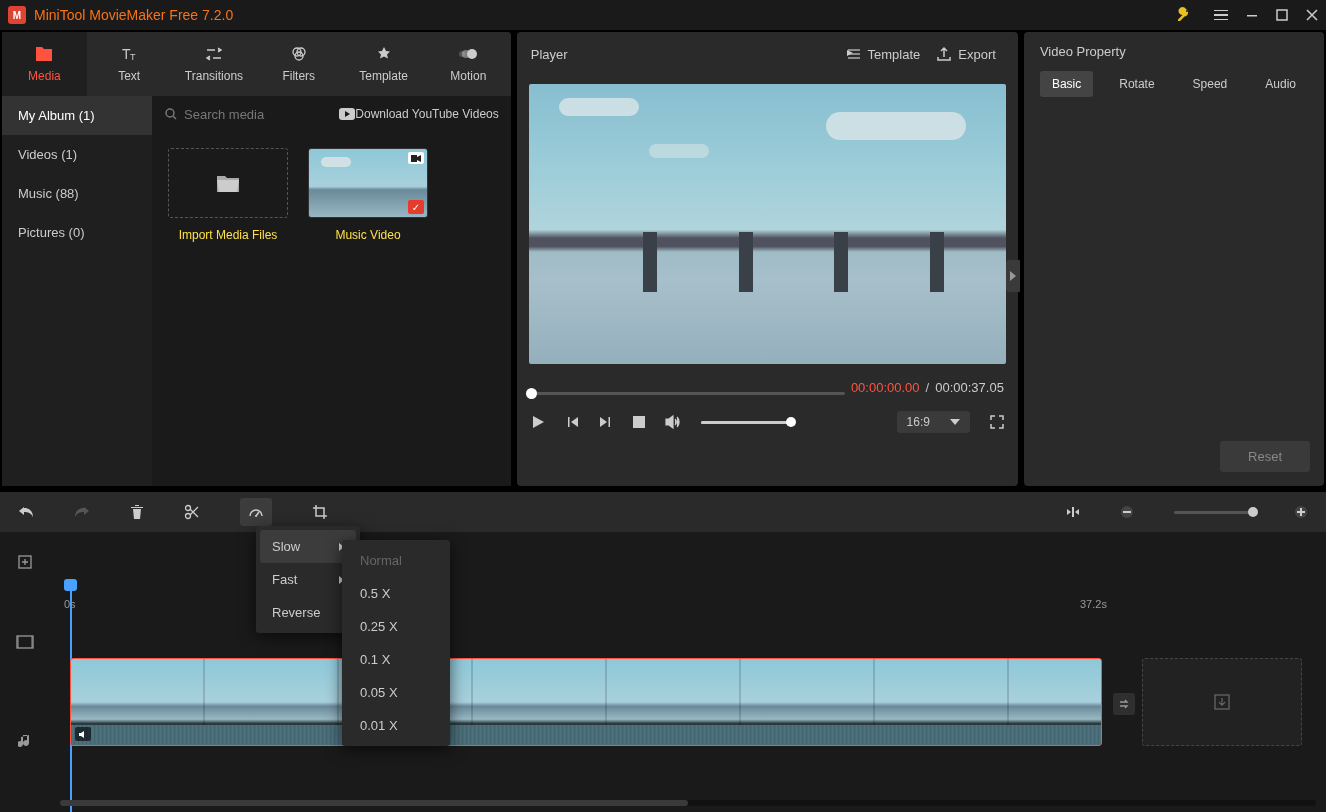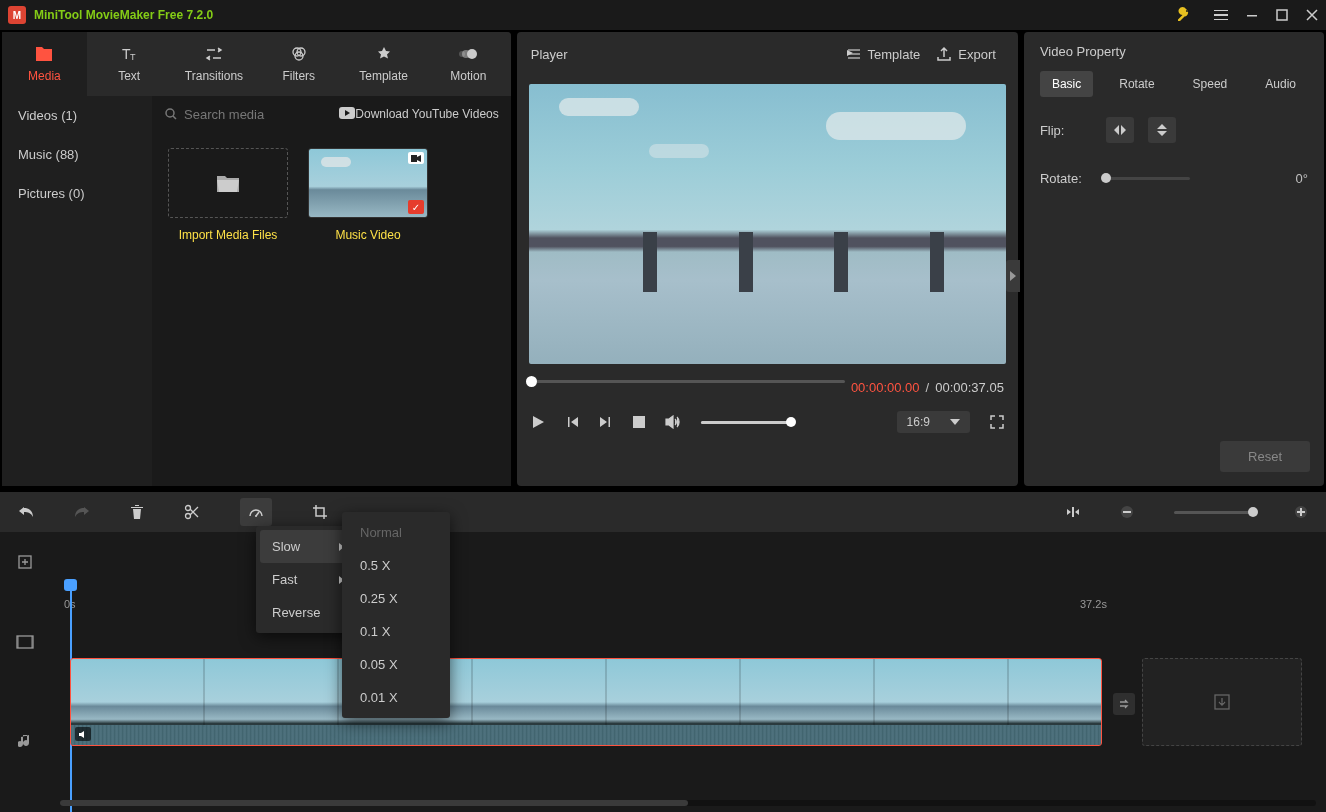--- a/index.html
+++ b/index.html
@@ -1,21 +1,21 @@
 <!DOCTYPE html>
 <html><head>
   <meta charset="utf-8">
   <style>
     * { margin: 0; padding: 0; box-sizing: border-box; font-family: -apple-system, BlinkMacSystemFont, "Segoe UI", Arial, sans-serif; }
     body { background: #000; color: #c0c0c0; font-size: 13px; width: 1326px; height: 812px; overflow: hidden; position: relative; }
     
     
     .titlebar { height: 30px; background: #1a1a1a; display: flex; align-items: center; padding: 0 8px; }
     .titlebar .app-icon { width: 18px; height: 18px; background: #d43; border-radius: 3px; margin-right: 8px; display: flex; align-items: center; justify-content: center; color: #fff; font-size: 10px; font-weight: bold; }
-    .titlebar .title { color: #84cc16; font-weight: 700; font-size: 12px; flex: 1; }
+    .titlebar .title { color: #f97316; font-weight: 400; font-size: 14px; flex: 1; }
     .titlebar .win-controls { display: flex; gap: 18px; align-items: center; }
     .titlebar .key-icon { color: #e8c020; font-size: 14px; margin-right: 4px; }
     .titlebar .win-btn { color: #ccc; font-size: 14px; cursor: pointer; }
     .hamburger { display: flex; flex-direction: column; gap: 3px; }
     .hamburger span { width: 14px; height: 1.5px; background: #ccc; }
     
     
     .main-area { display: flex; height: 454px; gap: 6px; padding: 0 2px; margin-top: 2px; }
     .left-panel { width: 530px; background: #1f1f1f; border-radius: 4px; display: flex; flex-direction: column; }
     .center-panel { width: 522px; background: #2a2a2a; border-radius: 4px; display: flex; flex-direction: column; position: relative; }
@@ -30,39 +30,39 @@
     
     .side-content { display: flex; flex: 1; }
     .side-nav { width: 150px; background: #1f1f1f; }
     .side-nav-item { padding: 12px 16px; cursor: pointer; color: #ccc; font-size: 13px; }
     .side-nav-item.active { background: #333; color: #fff; }
     
     
     .media-area { flex: 1; background: #1a1a1a; display: flex; flex-direction: column; }
     .media-toolbar { display: flex; align-items: center; padding: 0 12px; gap: 8px; height: 36px; }
     .search-box { flex: 1; display: flex; align-items: center; gap: 6px; color: #777; }
-    .download-link { color: #ccc; font-size: 12px; display: flex; align-items: flex-start; gap: 0; }
+    .download-link { color: #ccc; font-size: 12px; display: flex; align-items: center; gap: 0; }
     .media-grid { display: flex; gap: 20px; padding: 16px; }
     .media-item { width: 120px; display: flex; flex-direction: column; align-items: center; gap: 10px; }
     .media-thumb { width: 120px; height: 70px; border-radius: 3px; position: relative; }
     .import-thumb { border: 1px dashed #555; display: flex; align-items: center; justify-content: center; font-size: 22px; color: #888; }
     .video-thumb { background: linear-gradient(#8ec8d8 0%, #a8d0dc 55%, #6a8a9a 60%, #98b8c4 100%); border: 1px solid #333; }
     .video-thumb .cloud { position: absolute; top: 8px; left: 12px; width: 30px; height: 10px; background: #e8e8e8; border-radius: 10px; opacity: 0.7; }
     .video-thumb .vid-ind { position: absolute; top: 3px; right: 3px; width: 16px; height: 12px; background: #fff; border-radius: 2px; display:flex; align-items:center; justify-content:center; color:#000; font-size:8px; }
     .video-thumb .check { position: absolute; bottom: 3px; right: 3px; width: 16px; height: 14px; background: #e63c2c; border-radius: 2px; display: flex; align-items: center; justify-content: center; color: #fff; font-size: 10px; }
     .media-label { color: #fde047; font-size: 12px; text-align: center; }
     
     
     .player-header { display: flex; align-items: center; padding: 10px 14px; color: #ccc; height: 44px; }
     .player-header .label { flex: 1; }
     .player-header .btn { display: flex; align-items: center; gap: 6px; color: #ccc; padding: 4px 8px; cursor: pointer; font-size: 13px; }
     .preview { margin: 8px 12px; height: 280px; background: linear-gradient(#87bed0 0%, #9ccdd8 30%, #b0d4dc 52%, #50525f 55%, #50525f 58%, #9fbcc5 60%, #a7bfcb 70%, #94b0bc 100%); position: relative; border-radius: 2px; }
     .preview .sky-cloud { position: absolute; background: #dfe8ea; border-radius: 40px; opacity: 0.75; }
     .preview .pillar { position: absolute; top: 53%; width: 14px; height: 60px; background: #3a4048; }
-    .timecode { display: flex; align-items: flex-start; padding: 8px 14px; gap: 6px; }
+    .timecode { display: flex; align-items: flex-end; padding: 8px 14px; gap: 6px; }
     .scrubber { flex: 1; height: 3px; background: #555; position: relative; border-radius: 2px; }
     .scrubber .handle { position: absolute; left: -5px; top: -4px; width: 11px; height: 11px; background: #fff; border-radius: 50%; }
     .current-time { color: #ff5340; font-size: 13px; }
     .total-time { color: #ccc; font-size: 13px; }
     .player-controls { display: flex; align-items: center; padding: 8px 14px; gap: 20px; }
     .player-controls .pc-btn { color: #ccc; font-size: 14px; cursor: pointer; }
     .vol-slider { width: 90px; height: 3px; background: #888; border-radius: 2px; position: relative; }
     .vol-slider .fill { width: 100%; height: 100%; background: #ccc; border-radius: 2px; }
     .vol-slider .handle { position: absolute; right: -5px; top: -4px; width: 10px; height: 10px; background: #fff; border-radius: 50%; }
     .aspect-select { margin-left: auto; background: #3a3a3a; padding: 4px 10px; border-radius: 3px; display: flex; align-items: center; gap: 20px; color: #ccc; font-size: 12px; }
@@ -106,21 +106,21 @@
     .swap-icon { position: absolute; left: -30px; top: 34px; width: 22px; height: 22px; background: #2f2f2f; border-radius: 3px; display:flex; align-items:center; justify-content:center; color:#999; font-size:11px; }
     .playhead { position: absolute; left: 20px; top: 10px; width: 1.5px; height: 250px; background: #4aa0ff; }
     .playhead .head { position: absolute; top: -7px; left: -6px; width: 13px; height: 12px; background: #4aa0ff; border-radius: 3px; }
     .tl-scrollbar { position: absolute; bottom: 6px; left: 60px; right: 10px; height: 6px; background: #111; border-radius: 3px; }
     .tl-scrollbar .thumb { width: 50%; height: 100%; background: #3a3a3a; border-radius: 3px; }
     
     
     .speed-menu { position: absolute; left: 256px; top: 526px; width: 104px; background: #2a2a2a; border-radius: 3px; box-shadow: 0 4px 16px rgba(0,0,0,0.6); z-index: 100; padding: 4px; }
     .speed-item { padding: 9px 12px; color: #ccc; font-size: 13px; display: flex; justify-content: space-between; align-items: center; border-radius: 3px; cursor: pointer; }
     .speed-item.hover { background: #3c3c3c; }
-    .submenu { position: absolute; left: 342px; top: 512px; width: 108px; background: #2a2a2a; border-radius: 3px; box-shadow: 0 4px 16px rgba(0,0,0,0.6); z-index: 100; padding: 4px; }
+    .submenu { position: absolute; left: 342px; top: 540px; width: 108px; background: #2a2a2a; border-radius: 3px; box-shadow: 0 4px 16px rgba(0,0,0,0.6); z-index: 100; padding: 4px; }
     .sub-item { padding: 9px 14px; color: #ccc; font-size: 13px; cursor: pointer; border-radius: 3px; }
     .sub-item.disabled { color: #666; }
     
     svg { display: block; }
   </style>
 </head>
 <body>
 
 <div class="titlebar">
   <div class="app-icon">M</div>
@@ -209,20 +209,21 @@
               <circle cx="14" cy="9" r="5" fill="#ccc"></circle>
               <circle cx="8" cy="9" r="4" fill="#ccc" opacity="0.5"></circle>
               <circle cx="4" cy="9" r="3" fill="#ccc" opacity="0.25"></circle>
             </svg>
         </span>
         <span>Motion</span>
       </div>
     </div>
     <div class="side-content">
       <div class="side-nav">
+        <div class="side-nav-item active">My Album (1)</div>
         <div class="side-nav-item">Videos (1)</div>
         <div class="side-nav-item">Music (88)</div>
         <div class="side-nav-item">Pictures (0)</div>
       </div>
       <div class="media-area">
         <div class="media-toolbar">
           <div class="search-box">
             <svg width="14" height="14" viewBox="0 0 14 14">
                 <circle cx="6" cy="6" r="4" fill="none" stroke="#777" stroke-width="1.5"></circle>
                 <path stroke="#777" stroke-width="1.5" d="M9 9l3 3"></path>
@@ -350,42 +351,20 @@
   </div>
 
   <div class="right-panel">
     <div class="vp-header">Video Property</div>
     <div class="vp-tabs">
       <div class="vp-tab active">Basic</div>
       <div class="vp-tab">Rotate</div>
       <div class="vp-tab">Speed</div>
       <div class="vp-tab">Audio</div>
     </div>
-    <div class="vp-body">
-      <div class="vp-row">
-        <span class="lbl">Flip:</span>
-        <div class="icon-btn">
-            <svg width="14" height="12" viewBox="0 0 14 12">
-              <path fill="#ccc" d="M6 1v10L1 6zm2 0v10l5-5z"></path>
-            </svg>
-          </div>
-        <div class="icon-btn">
-            <svg width="12" height="14" viewBox="0 0 12 14">
-              <path fill="#ccc" d="M1 6h10L6 1zm0 2h10l-5 5z"></path>
-            </svg>
-          </div>
-      </div>
-      <div class="vp-row">
-        <span class="lbl">Rotate:</span>
-        <div class="rot-slider">
-            <div class="handle"></div>
-          </div>
-        <span style="margin-left:auto;">0°</span>
-      </div>
-    </div>
     <div class="reset-btn">Reset</div>
   </div>
 </div>
 
 <div class="timeline-area">
   <div class="tl-toolbar">
     <span class="tl-btn">
         <svg width="16" height="14" viewBox="0 0 16 14">
           <path fill="#ccc" d="M6 2L1 6l5 4V7c4 0 7 1 9 5 0-6-4-9-9-9z"></path>
         </svg>

